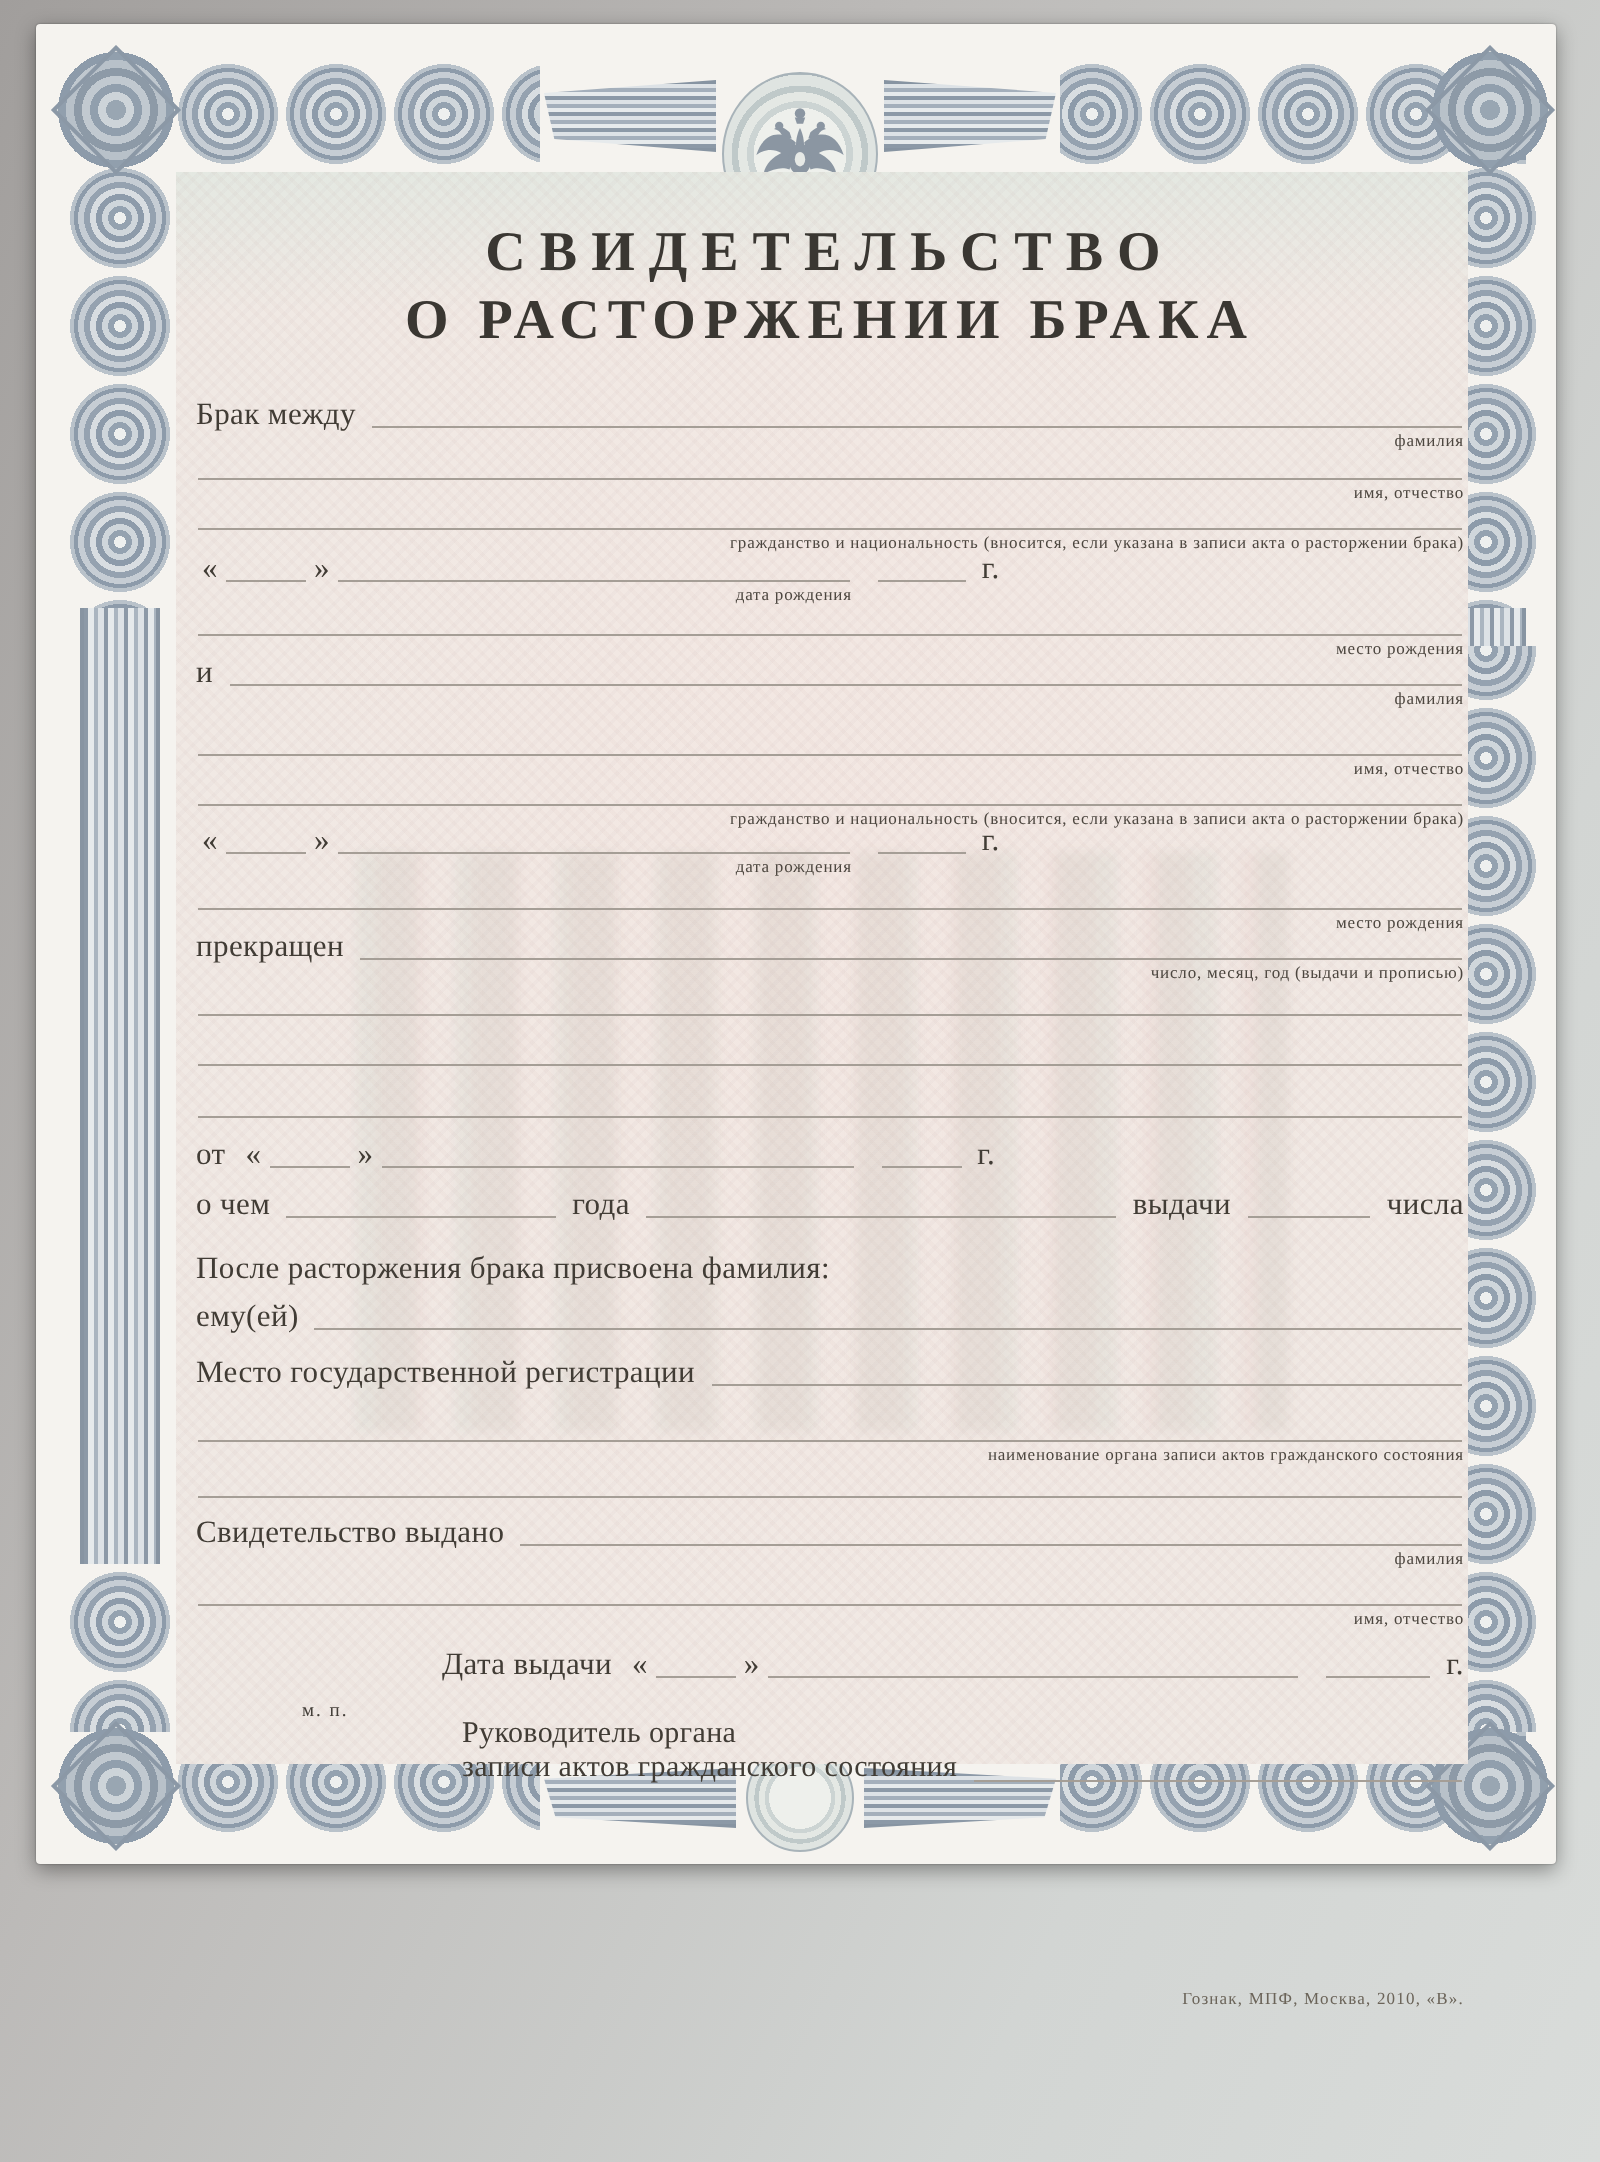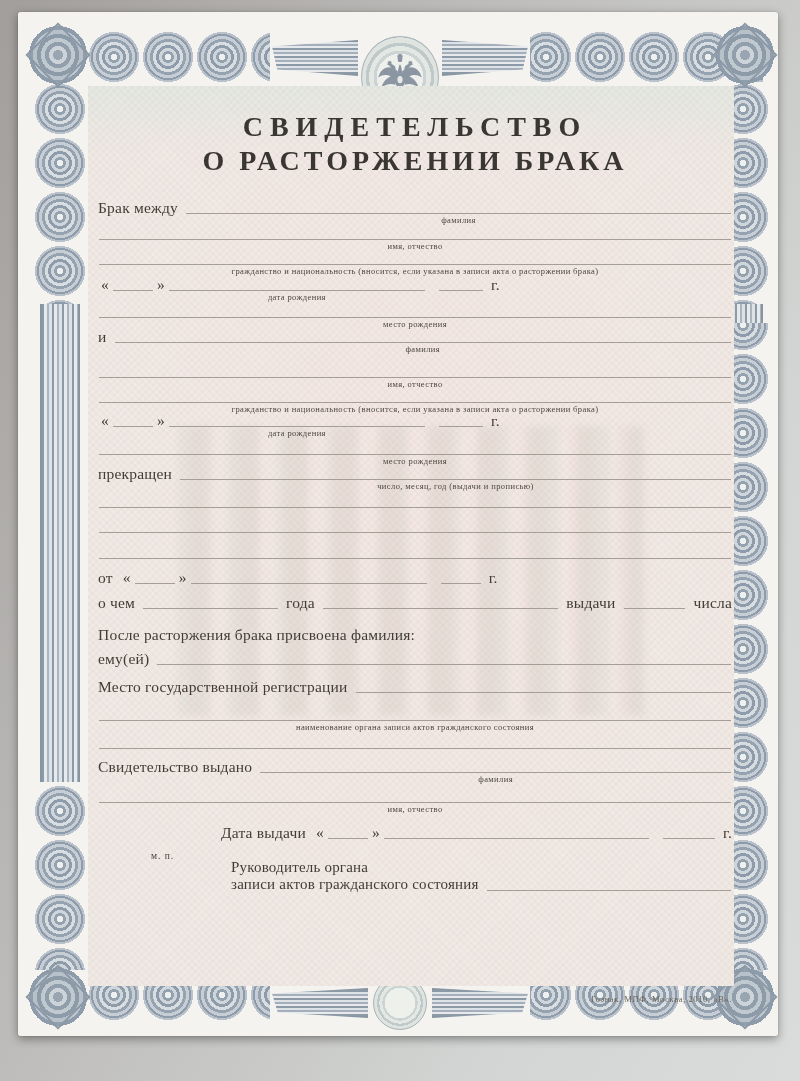--- a/index.html
+++ b/index.html
@@ -3,21 +3,21 @@
 <meta charset="utf-8">
 <style>
   html,body{margin:0;padding:0}
   body{
     width:800px;height:1081px;
     font-family:"Liberation Serif", serif;
     background:linear-gradient(115deg,#a19e9c 0%,#bcbab8 35%,#d2d5d3 75%,#d9dcda 100%);
     position:relative;overflow:hidden;
   }
   .paper{
-    position:absolute;left:18px;top:12px;width:760px;height:1024px;
+    position:absolute;left:18px;top:12px;width:760px;height:920px;
     background:#f5f3ef;
     box-shadow:0 3px 10px rgba(0,0,0,.38), 0 0 1px rgba(0,0,0,.4);
     border-radius:2px;
   }
   
   .edge{
     position:absolute;
     background-image:
       radial-gradient(circle at 27px 27px,
         #eef0ef 0 3px,#94a2b0 3px 6px,#cfd6db 6px 9px,#8d9baa 9px 12px,
@@ -105,21 +105,21 @@
   .title{margin:24px 0 0 0;text-align:center;color:#3a3732;font-weight:bold}
   .title .t1{display:block;font-size:28px;line-height:33px;letter-spacing:7px}
   .title .t2{display:block;font-size:28px;line-height:35px;letter-spacing:4px}
   .form{margin-top:20px}
   .r{display:flex;align-items:flex-end;height:19px}
   .lb{white-space:nowrap;padding-right:7px}
   .pl{padding-left:7px}
   .lnw{flex:1;position:relative;height:19px}
   .ln{display:block;height:15px;border-bottom:1px solid #a59e96;margin:0 1px 3px 1px}
   .sub{
-    position:absolute;top:17px;left:0;right:0;text-align:center;
+    position:absolute;top:17px;left:0;right:0;text-align:right;
     font-size:8.5px;line-height:10px;letter-spacing:.4px;color:#4c463f;white-space:nowrap;
   }
   .gap{flex:0 0 42px}
   .sp{flex:0 0 12px}
   .empty{flex:1}
   .q{padding:0 3px}
   .head{position:relative;margin-left:133px}
   .head .hl{line-height:16px;font-size:15px}
   .mp{
     position:absolute;left:-80px;top:-12px;font-size:9.5px;letter-spacing:1px;color:#45403a;

